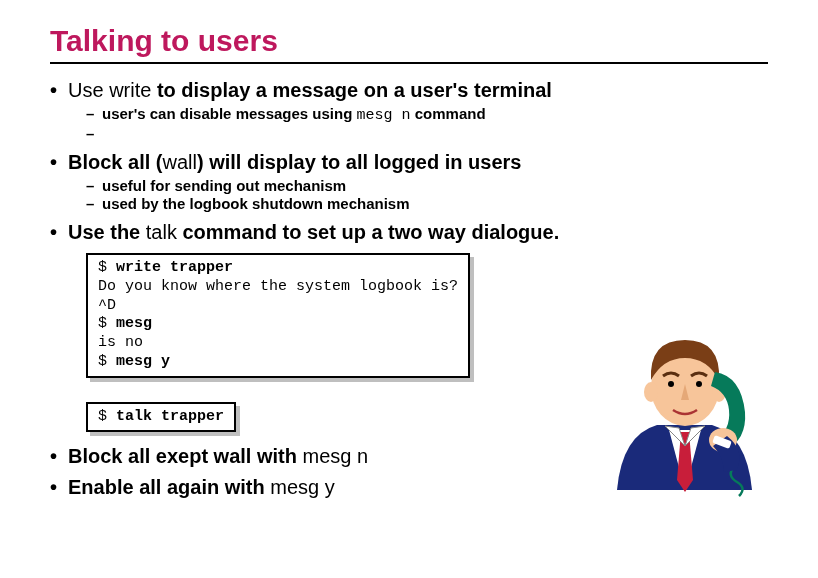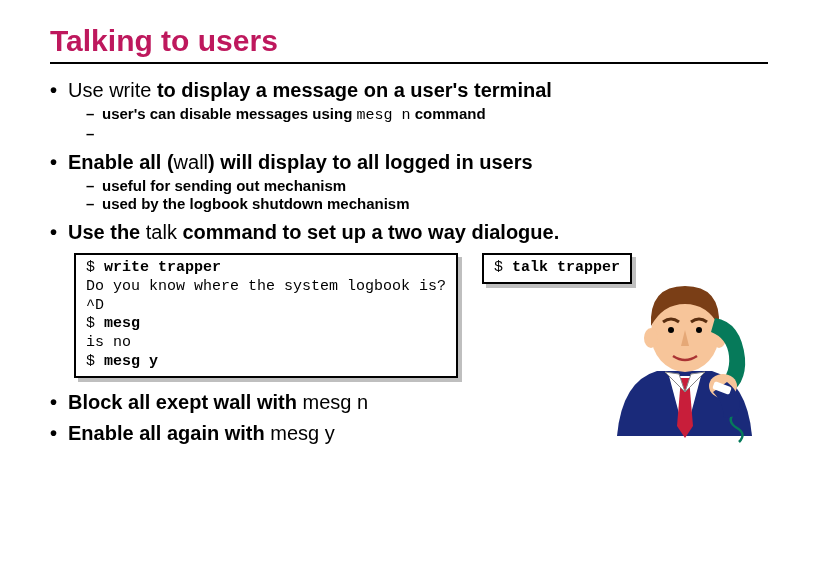--- a/index.html
+++ b/index.html
@@ -74,23 +74,24 @@
   .sub-text {
     font-size: 15px;
     font-weight: bold;
   }
   .sub-text .mono {
     font-family: "Courier New", monospace;
     font-weight: normal;
   }
   .codeboxes {
     display: flex;
-    margin: 8px 0 12px 24px;
+    margin: 8px 0 12px 36px;
     gap: 24px;
     align-items: flex-start;
+    flex-direction: column;
   }
   .codebox {
     background: #ffffff;
     border: 2px solid #000;
     box-shadow: 4px 4px 0 #bfbfbf;
     padding: 4px 10px;
     font-family: "Courier New", monospace;
     font-size: 15px;
     line-height: 1.25;
     white-space: pre;
@@ -133,21 +134,21 @@
         <li>
           <span class="dash">–</span>
         </li>
       </ul>
     </li>
 
     <li>
       <div class="bullet-row">
         <span class="bullet-dot">•</span>
         <span class="bullet-text">
-          <span>Enable all (</span><span class="mono">wall</span><span>) will display to all logged in users</span>
+          <span>Block all (</span><span class="mono">wall</span><span>) will display to all logged in users</span>
         </span>
       </div>
       <ul class="level2">
         <li>
           <span class="dash">–</span>
           <span class="sub-text">useful for sending out mechanism</span>
         </li>
         <li>
           <span class="dash">–</span>
           <span class="sub-text">used by the logbook shutdown mechanism</span>

